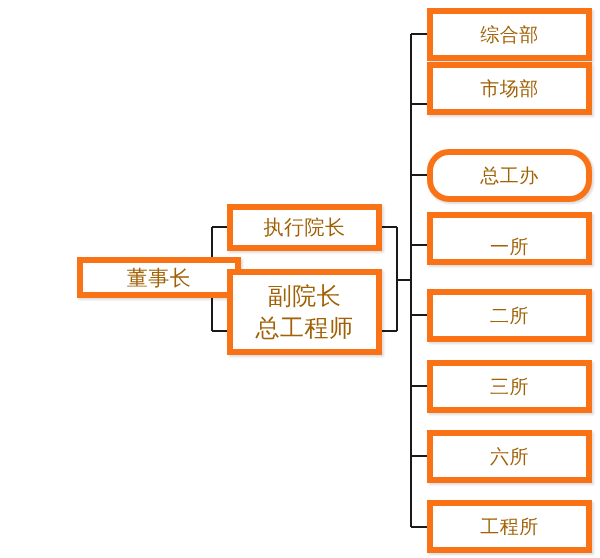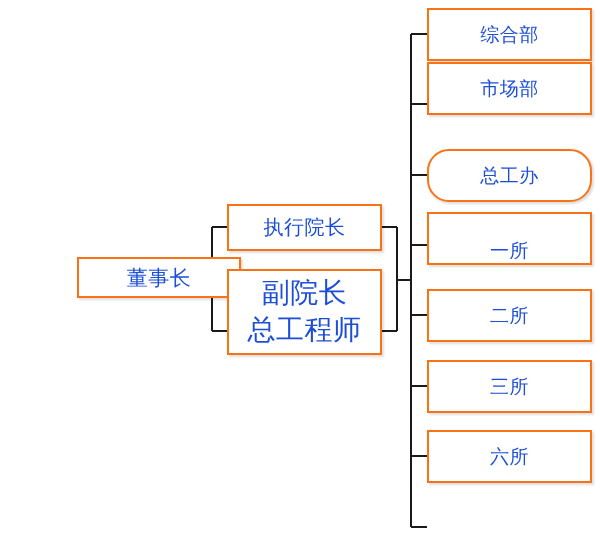--- a/index.html
+++ b/index.html
@@ -21,28 +21,28 @@
     position: absolute;
     left: 0;
     top: 0;
     width: 600px;
     height: 558px;
     pointer-events: none;
   }
   .node-box {
     position: absolute;
     box-sizing: border-box;
-    border: 2px solid #f97316;
+    border: 6px solid #f97316;
     background: #ffffff;
     box-shadow: 1.5px 1.5px 2px rgba(0,0,0,0.13);
     display: flex;
     flex-direction: column;
     align-items: center;
     justify-content: center;
-    color: #1d4ed8;
+    color: #a16207;
     letter-spacing: 0.5px;
     line-height: 1.32;
     text-align: center;
     white-space: nowrap;
   }
   .node-label {
     display: block;
   }
   
   #node-chairman {
@@ -59,21 +59,21 @@
     top: 204px;
     width: 155px;
     height: 47px;
     font-size: 20px;
   }
   #node-vice-president {
     left: 227px;
     top: 269px;
     width: 155px;
     height: 86px;
-    font-size: 28px;
+    font-size: 24px;
   }
   
   .dept-box {
     left: 427px;
     width: 165px;
     height: 53px;
     font-size: 19px;
   }
 </style>
 </head>
@@ -133,14 +133,17 @@
   </div>
   <div class="node-box dept-box" style="top:289px;text-align:right;">
     <span class="node-label">二所</span>
   </div>
   <div class="node-box dept-box" style="top:360px;">
     <span class="node-label">三所</span>
   </div>
   <div class="node-box dept-box" style="top:430px;">
     <span class="node-label">六所</span>
   </div>
+  <div class="node-box dept-box" style="top:500px;">
+    <span class="node-label">工程所</span>
+  </div>
 
 </div>
 
 </body></html>

